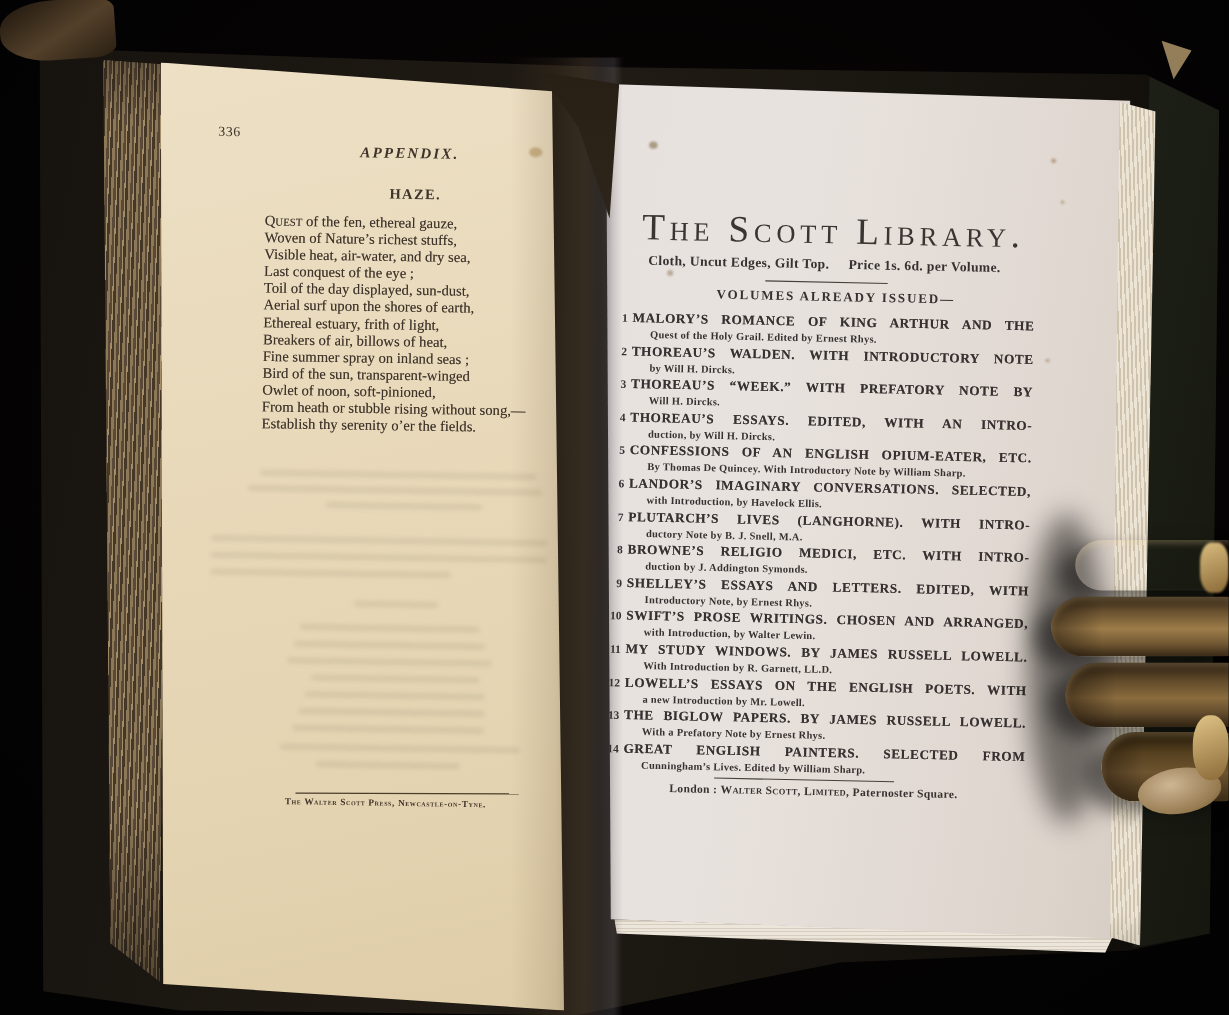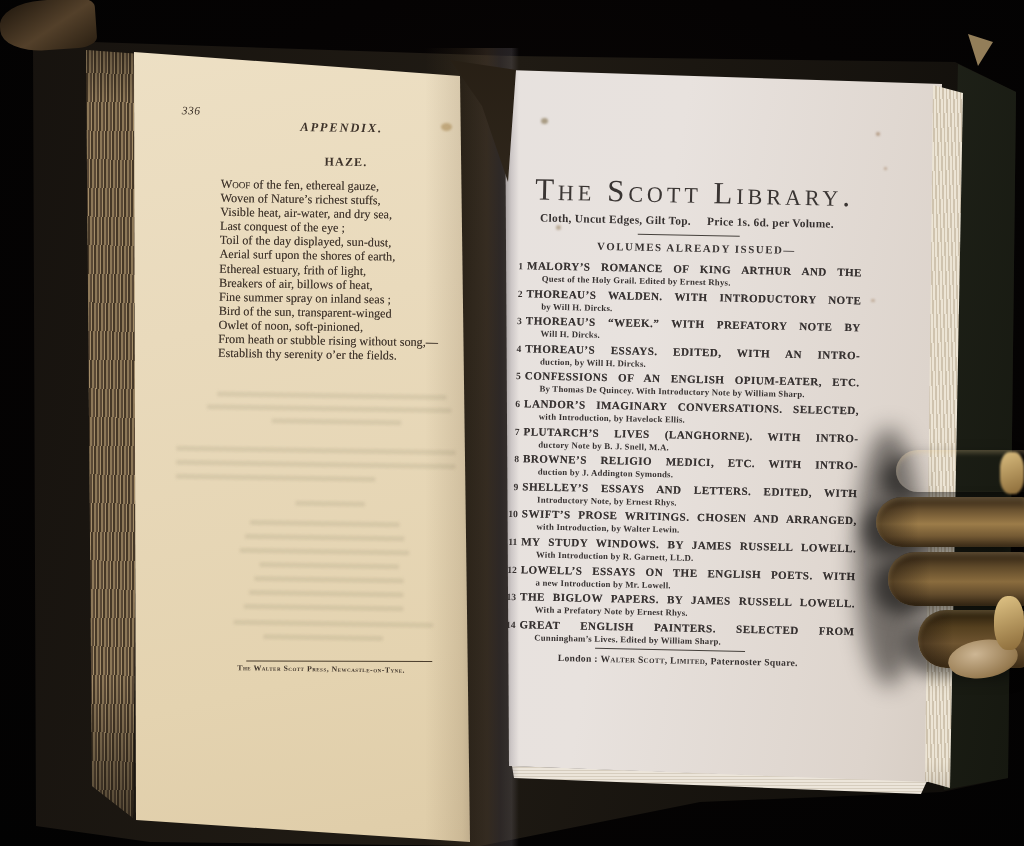--- a/index.html
+++ b/index.html
@@ -45,21 +45,21 @@
   .stain.s1{left:441px;top:123px;width:11px;height:8px;background:rgba(166,133,78,.55);}
   .stain.s2{left:541px;top:118px;width:7px;height:6px;background:rgba(118,98,58,.55);}
   .stain.s3{left:556px;top:225px;width:5px;height:5px;background:rgba(130,105,65,.45);}
   .stain.s4{left:876px;top:132px;width:4px;height:4px;background:rgba(140,100,60,.5);}
   .stain.s5{left:884px;top:167px;width:3px;height:3px;background:rgba(140,100,60,.45);}
   .stain.s6{left:871px;top:299px;width:4px;height:3px;background:rgba(140,100,60,.4);}
 
   
   .left-content{position:absolute;left:170px;top:102px;width:300px;color:#3e332a;
     transform:rotate(0.9deg);transform-origin:top left;}
-  .pageno{position:absolute;left:12px;top:2px;font-size:11.5px;letter-spacing:.5px;font-style:italic;}
+  .pageno{position:absolute;left:12px;top:2px;font-size:11.5px;letter-spacing:.5px;}
   .running-head{position:absolute;left:0;right:0;top:16px;text-align:center;padding-left:44px;
     font-style:italic;font-weight:bold;font-size:12.5px;letter-spacing:1.8px;}
   .poem-title{position:absolute;left:0;right:0;top:50px;text-align:center;padding-left:54px;
     font-weight:bold;font-size:12px;letter-spacing:1.2px;}
   .poem{position:absolute;left:52px;top:74px;font-size:12.2px;line-height:14.1px;white-space:nowrap;
     text-shadow:0 0 .5px rgba(62,51,42,.55);}
   .sc{font-variant:small-caps;}
   .smallcaps{font-variant:small-caps;}
   .imprint-block{position:absolute;left:0;top:556px;width:300px;}
   .imprint-rule{width:186px;margin:0 auto 3px;border-top:1.2px solid #4a3d2c;
@@ -152,21 +152,21 @@
       <div style="margin-left: 70px; margin-top: 9px; width: 160px;"></div>
       <div style="margin-left: 60px; margin-top: 11px; width: 200px;"></div>
       <div style="margin-left: 90px; margin-top: 9px; width: 120px;"></div>
     </div>
 
   <div class="left-content">
     <div class="pageno txt">336</div>
     <div class="running-head txt">APPENDIX.</div>
     <div class="poem-title txt">HAZE.</div>
     <div class="poem" id="poem">
-        <div><span class="sc">Woof</span> of the fen, ethereal gauze,</div>
+        <div><span class="sc">Quest</span> of the fen, ethereal gauze,</div>
         <div>Woven of Nature’s richest stuffs,</div>
         <div>Visible heat, air-water, and dry sea,</div>
         <div>Last conquest of the eye ;</div>
         <div>Toil of the day displayed, sun-dust,</div>
         <div>Aerial surf upon the shores of earth,</div>
         <div>Ethereal estuary, frith of light,</div>
         <div>Breakers of air, billows of heat,</div>
         <div>Fine summer spray on inland seas ;</div>
         <div>Bird of the sun, transparent-winged</div>
         <div>Owlet of noon, soft-pinioned,</div>

